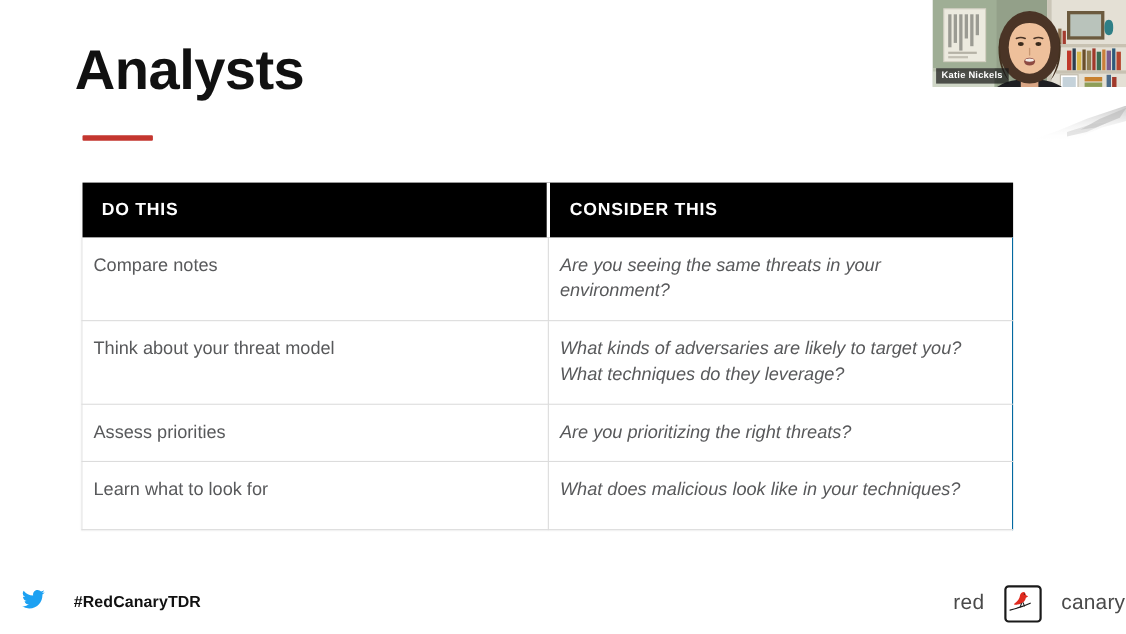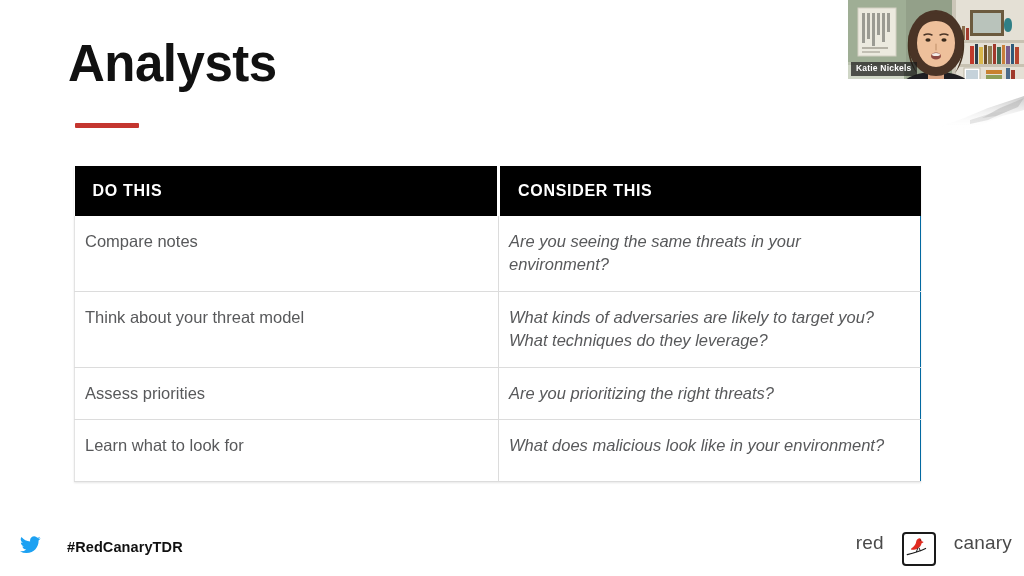--- a/index.html
+++ b/index.html
@@ -109,24 +109,24 @@
   }
   #footer-hashtag .label {
     font-size: 14.5px;
     font-weight: 700;
     color: #111111;
     letter-spacing: 0.1px;
   }
 
   #brand-logo {
     position: absolute;
-    right: 12px;
+    right: 1px;
     top: 532px;
     display: flex;
-    align-items: flex-start;
+    align-items: center;
     gap: 18px;
   }
   #brand-logo .wordmark {
     font-size: 19px;
     font-weight: 400;
     color: #4a4a4a;
     letter-spacing: 0.2px;
   }
   #brand-logo .mark {
     width: 30px;
@@ -201,21 +201,21 @@
       <tr class="row-tall">
         <td class="cell-left">Think about your threat model</td>
         <td>What kinds of adversaries are likely to target you? What techniques do they leverage?</td>
       </tr>
       <tr class="row-short">
         <td class="cell-left">Assess priorities</td>
         <td>Are you prioritizing the right threats?</td>
       </tr>
       <tr class="row-tall">
         <td class="cell-left">Learn what to look for</td>
-        <td>What does malicious look like in your environment?</td>
+        <td>What does malicious look like in your techniques?</td>
       </tr>
     </tbody>
   </table>
 
   <div id="footer-hashtag">
     <span>
       <svg width="21" height="18" viewBox="0 0 24 20" aria-hidden="true">
         <path fill="#1da1f2" d="M23.6 2.4c-.87.39-1.8.65-2.78.77a4.86 4.86 0 0 0 2.13-2.68 9.7 9.7 0 0 1-3.08 1.18A4.84 4.84 0 0 0 16.33 0c-2.68 0-4.85 2.18-4.85 4.86 0 .38.04.75.12 1.1A13.76 13.76 0 0 1 1.65.9a4.87 4.87 0 0 0 1.5 6.49 4.8 4.8 0 0 1-2.2-.61v.06c0 2.36 1.67 4.32 3.89 4.77a4.9 4.9 0 0 1-2.19.08 4.85 4.85 0 0 0 4.53 3.37A9.72 9.72 0 0 1 0 17.1a13.72 13.72 0 0 0 7.43 2.18c8.92 0 13.8-7.4 13.8-13.81l-.02-.63A9.83 9.83 0 0 0 23.6 2.4z"></path>
       </svg>
     </span>

